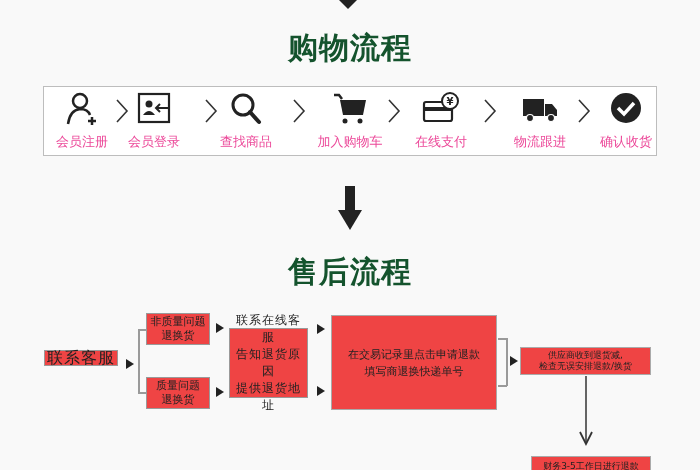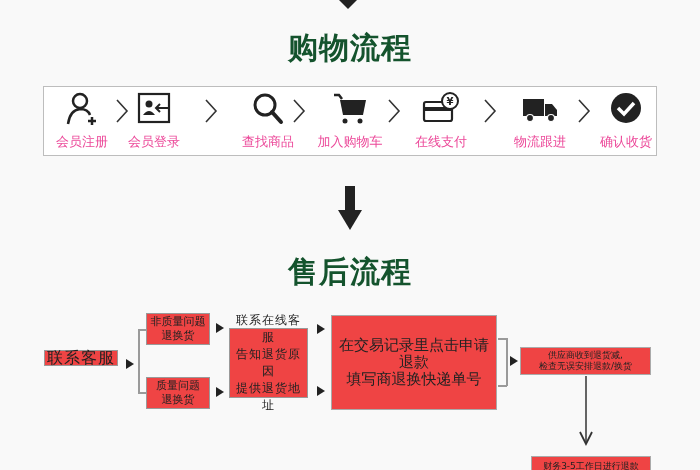--- a/index.html
+++ b/index.html
@@ -22,21 +22,21 @@
   .chev { position: absolute; top: 10px; width: 20px; height: 28px; }
 
   .mid-arrow { position: absolute; left: 338px; top: 186px; }
 
   .box { position: absolute; border: 1.5px solid #9a9a9a; background: #ef4444; display: flex;
     align-items: center; justify-content: center; text-align: center; color: #222; }
   .b-contact { left: 44px; top: 350px; width: 74px; height: 16px; font-size: 16px; letter-spacing: 1px; }
   .b-nonq { left: 146px; top: 313px; width: 64px; height: 32px; font-size: 11px; line-height: 14px; }
   .b-q { left: 146px; top: 377px; width: 64px; height: 32px; font-size: 11px; line-height: 14px; }
   .b-online { left: 229px; top: 328px; width: 79px; height: 70px; font-size: 12px; line-height: 17px; letter-spacing: 1px; }
-  .b-apply { left: 331px; top: 315px; width: 166px; height: 95px; font-size: 15px; line-height: 17px; border-color: #aaa; }
+  .b-apply { left: 331px; top: 315px; width: 166px; height: 95px; font-size: 11px; line-height: 17px; border-color: #aaa; }
   .b-supplier { left: 520px; top: 347px; width: 131px; height: 28px; font-size: 9px; line-height: 11px; border-color: #aaa; }
   .b-finance { left: 531px; top: 456px; width: 120px; height: 20px; font-size: 9px; border-color: #aaa; align-items: flex-start; padding-top: 3px; }
 
   .line { position: absolute; background: #9a9a9a; }
   .tri { position: absolute; width: 0; height: 0; border-top: 5px solid transparent;
     border-bottom: 5px solid transparent; border-left: 8px solid #222; }
 </style>
 </head>
 <body>
 
@@ -64,21 +64,21 @@
       <circle cx="15" cy="13" r="3.5" fill="#222"></circle>
       <path d="M9 24 Q15 16 21 24 Z" fill="#222"></path>
       <path d="M22 17 h12 M26 13 L22 17 L26 21" fill="none" stroke="#222" stroke-width="2"></path>
     </svg>
     <div class="label">会员登录</div>
   </div>
   <svg class="chev" style="left:157px;" viewBox="0 0 20 28">
       <path d="M5 3 L15 14 L5 25" fill="none" stroke="#333" stroke-width="1.6"></path>
     </svg>
 
-  <div class="step" style="left:186px;">
+  <div class="step" style="left:164px;">
     <svg class="icon" viewBox="0 0 40 36">
       <circle cx="17" cy="14" r="10" fill="none" stroke="#222" stroke-width="3"></circle>
       <path d="M24 21 L33 31" stroke="#222" stroke-width="4" stroke-linecap="round"></path>
     </svg>
     <div class="label">查找商品</div>
   </div>
   <svg class="chev" style="left:245px;" viewBox="0 0 20 28">
       <path d="M5 3 L15 14 L5 25" fill="none" stroke="#333" stroke-width="1.6"></path>
     </svg>
 

